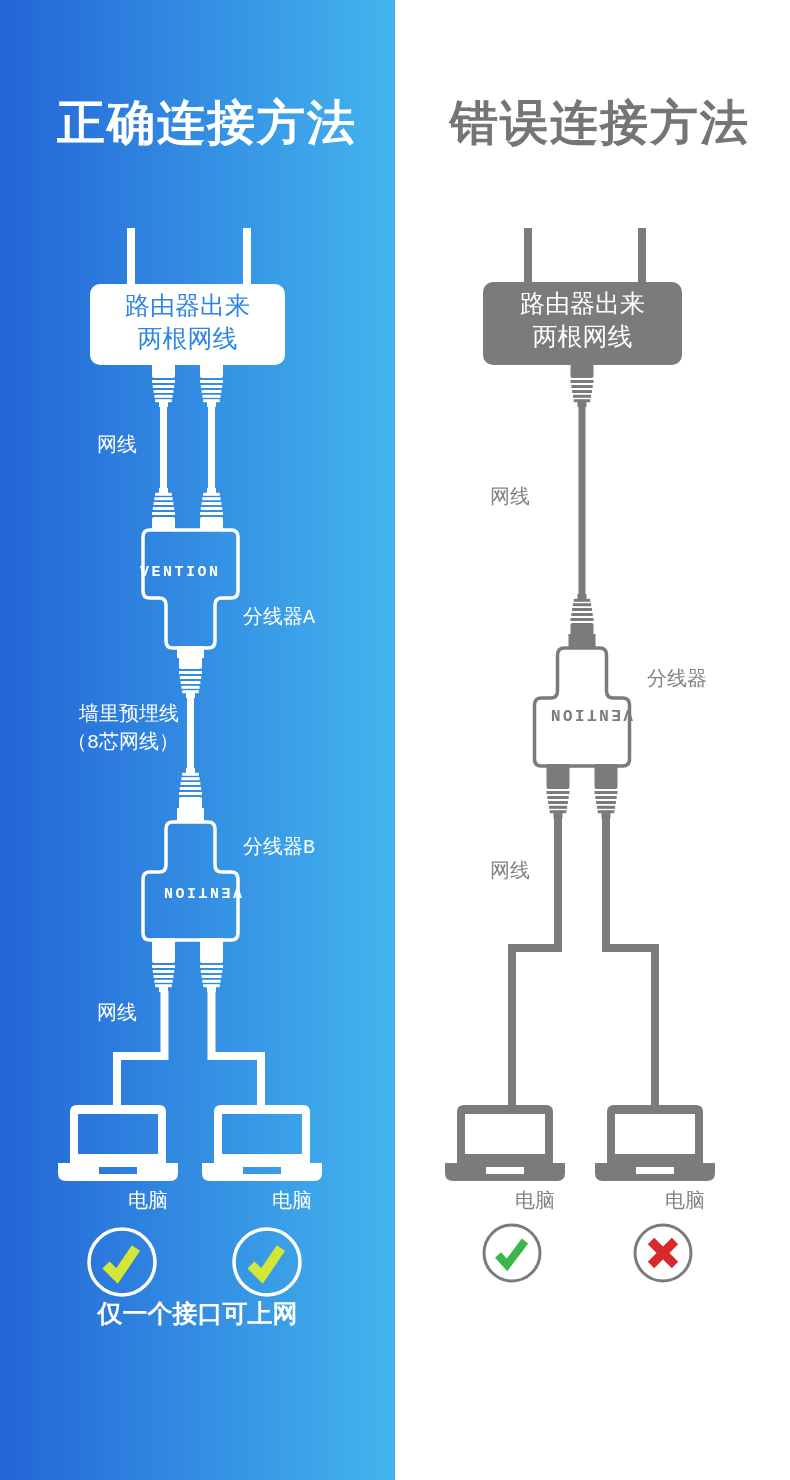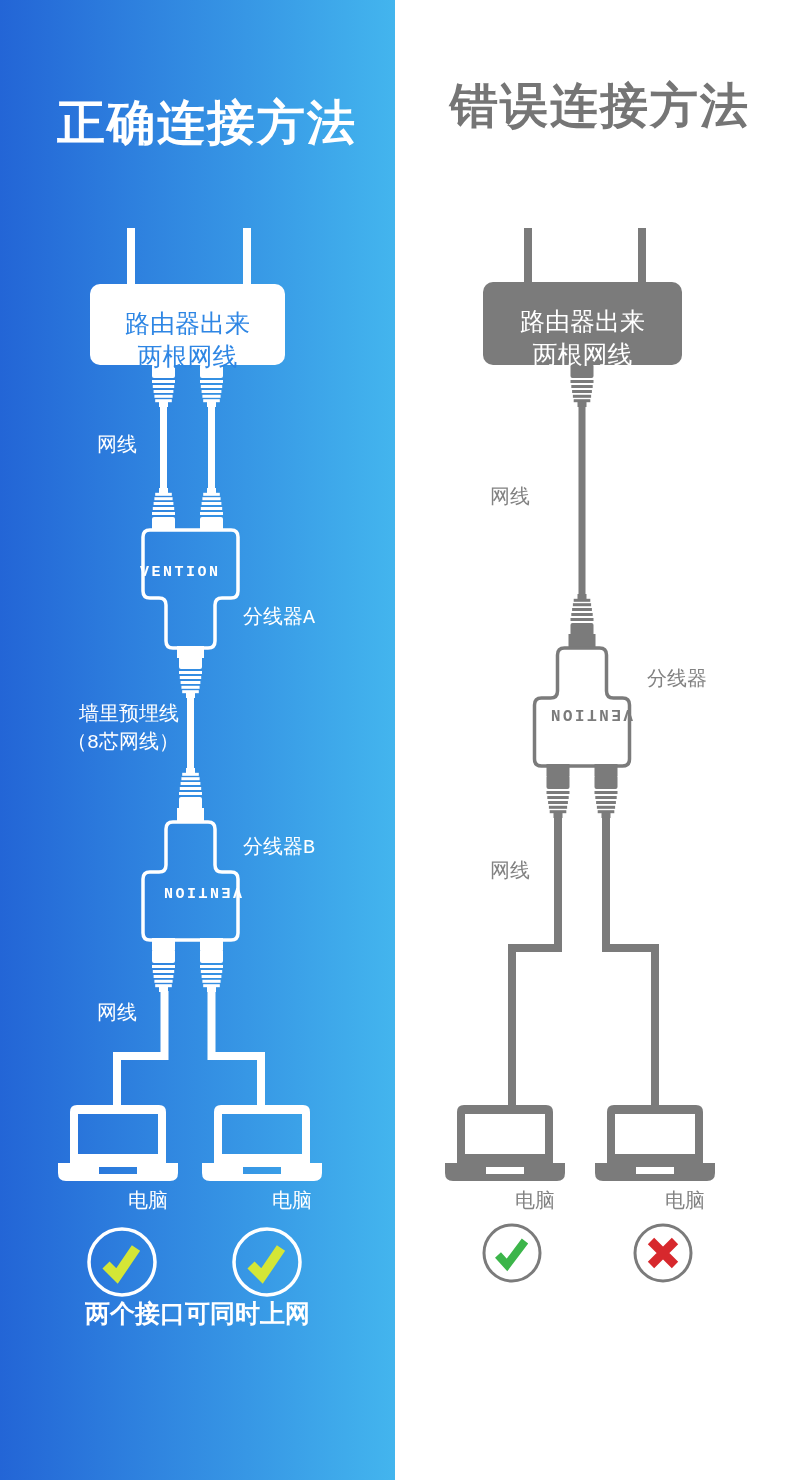--- a/index.html
+++ b/index.html
@@ -9,21 +9,21 @@
          background:linear-gradient(90deg,var(--panelStart,#2365d6),var(--panelEnd,#43b5ee))}
   svg.art{position:absolute;left:0;top:0}
   .lbl{position:absolute;white-space:nowrap;font-size:20px;line-height:28px}
   .w{color:#fff}
   .g{color:var(--grayText,#828282)}
   .title{font-size:48px;font-weight:700;letter-spacing:2px;line-height:50px}
   .title.g{color:var(--titleGray,#757575)}
   .ctr{text-align:right}
   .caption{font-size:25px;font-weight:700;width:315px;text-align:center;line-height:30px}
   .router-box{position:absolute;border-radius:10px;text-align:center;
-         font-size:25px;line-height:33px;padding-top:25px;box-sizing:border-box}
+         font-size:25px;line-height:33px;padding-top:7px;box-sizing:border-box}
   .router-box.blue{background:#fff;color:var(--boxBlue,#2e86e4)}
   .router-box.gray{background:var(--gray,#7b7b7b);color:#fff}
   .router-box span{display:block}
   .logo{position:absolute;width:102px;text-align:left;font-size:15px;font-weight:700;
          letter-spacing:2.5px;line-height:16px}
   .logo.flip{transform:rotate(180deg)}
   .logo.g{color:var(--gray,#7b7b7b)}
   .logo.w{color:#fff}
   .f-w{fill:#fff}
   .f-g{fill:var(--gray,#7b7b7b)}
@@ -153,23 +153,23 @@
   </div>
 
   <div class="lbl w" style="left:243px;top:834px">分线器B</div>
   <div class="logo w flip" style="left:140px;top:883px">VENTION</div>
 
   <div class="lbl w" style="left:97px;top:1000px">网线</div>
 
   <div class="lbl w ctr" style="left:68px;top:1188px;width:100px">电脑</div>
   <div class="lbl w ctr" style="left:212px;top:1188px;width:100px">电脑</div>
 
-  <div class="lbl caption w" style="left:40px;top:1301px">两个接口可同时上网</div>
+  <div class="lbl caption w" style="left:40px;top:1301px">仅一个接口可上网</div>
 
-  <div class="lbl title g" style="left:450px;top:84px">错误连接方法</div>
+  <div class="lbl title g" style="left:450px;top:101px">错误连接方法</div>
 
   <div class="router-box gray" style="left:483px;top:282px;width:199px;height:83px">
     <span>路由器出来</span>
     <span>两根网线</span>
   </div>
 
   <div class="lbl g" style="left:490px;top:484px">网线</div>
 
   <div class="lbl g" style="left:647px;top:666px">分线器</div>
   <div class="logo g flip" style="left:531px;top:706px;font-size:16px">VENTION</div>

